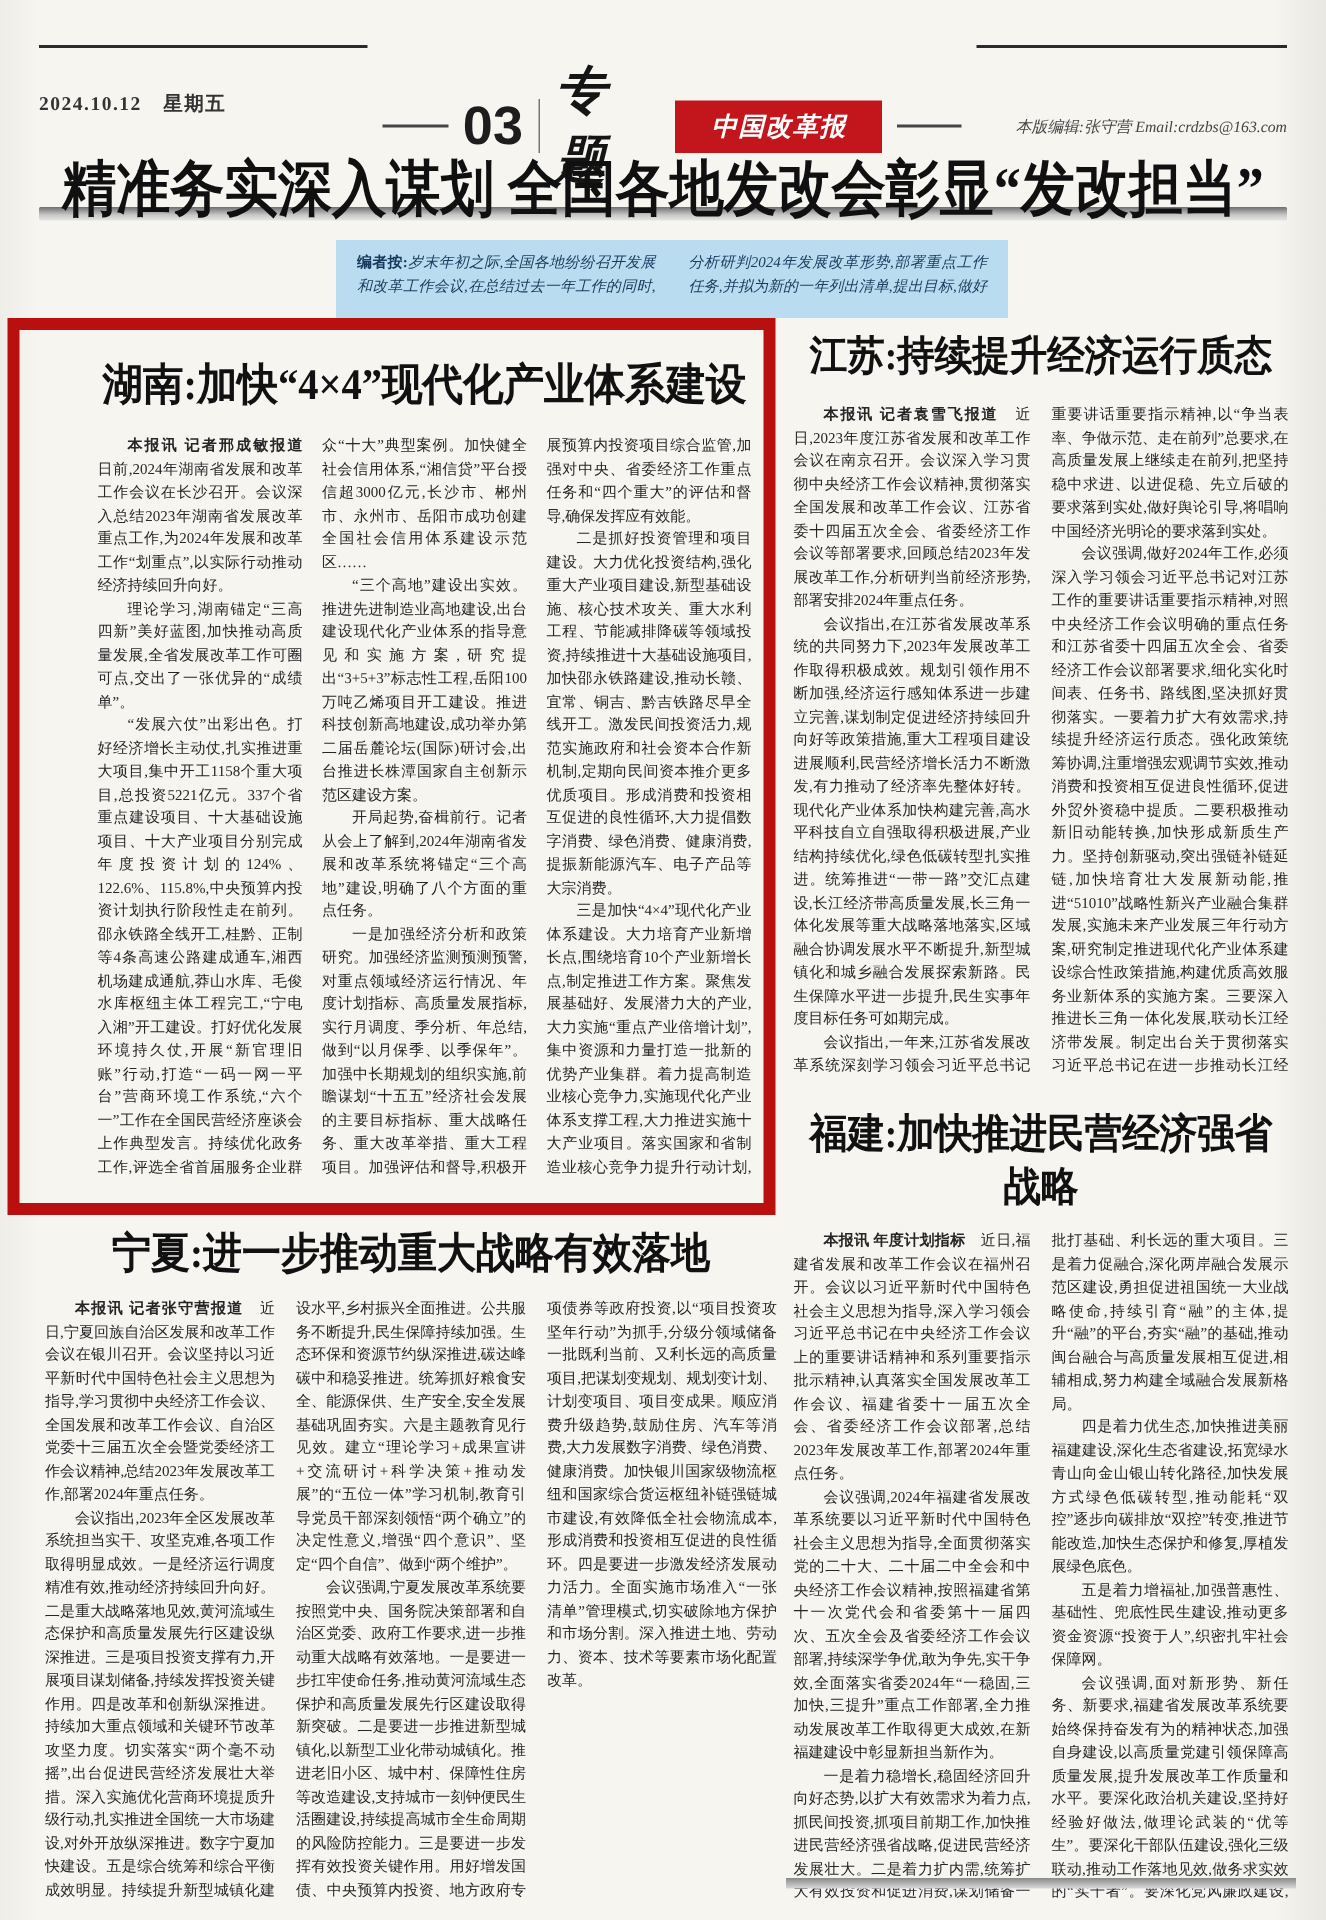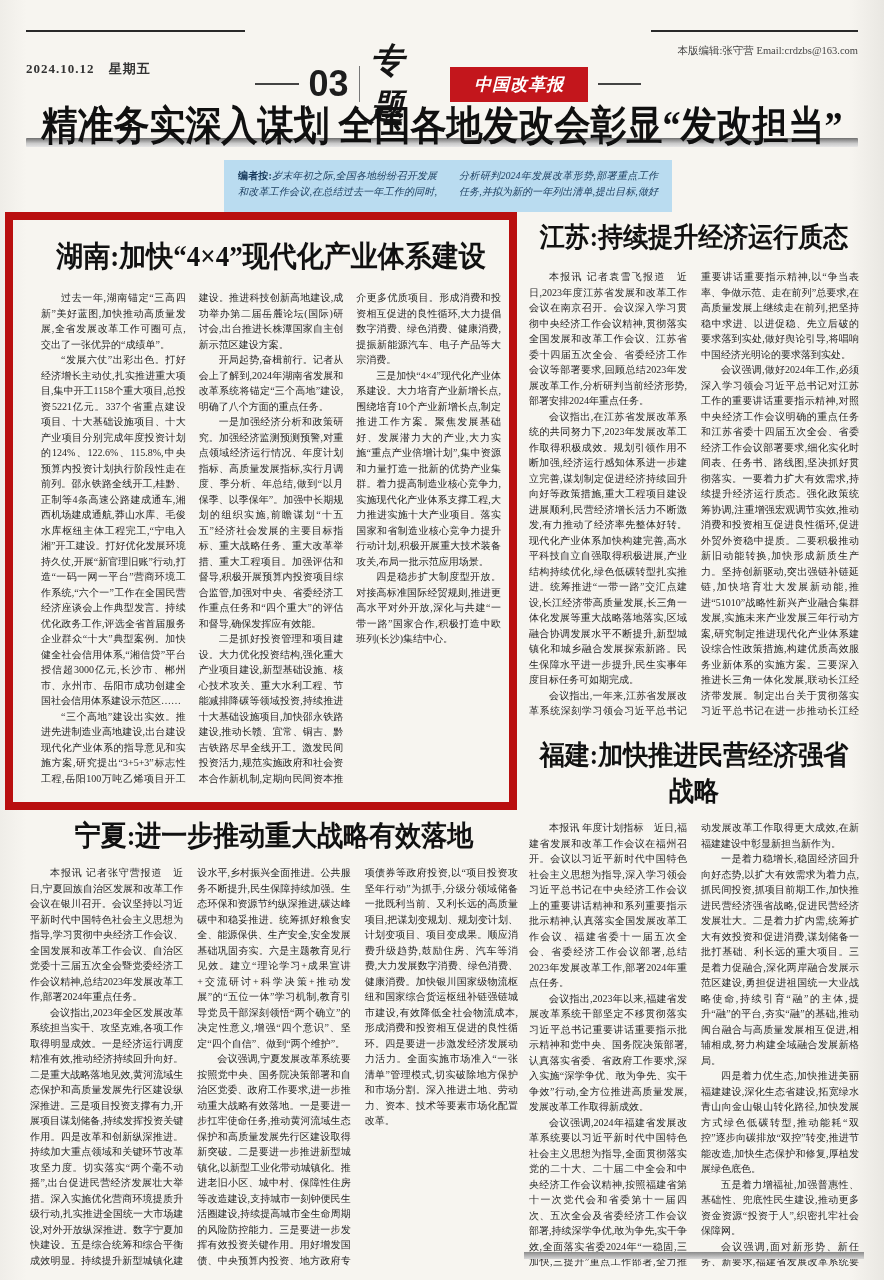--- a/index.html
+++ b/index.html
@@ -17,21 +17,21 @@
   .hdr { position:absolute; top:30px; left:26px; right:26px; }
   .hdr-row { display:flex; justify-content:space-between; align-items:flex-start; }
   .hdr-left { border-top:2px solid #2a2a2a; width:255px; padding-top:28px; font-size:13px; font-weight:bold; color:#333; letter-spacing:1px; }
   .hdr-left .wd { margin-left:10px; }
   .hdr-center { display:flex; align-items:center; margin-top:8px; }
   .hline { width:58px; height:2px; background:#444; margin:0 10px; }
   .pagenum { font-size:36px; font-weight:900; font-family:"Liberation Sans","DejaVu Sans",sans-serif; color:#1d1d1d; }
   .vdiv { width:2px; height:36px; background:#777; margin:0 10px; }
   .section-title { font-size:34px; font-weight:900; font-style:italic; letter-spacing:6px; color:#151515; }
   .masthead { background:#c3161c; color:#fff; font-size:17px; font-weight:bold; font-style:italic; padding:6px 24px; margin-left:10px; letter-spacing:1px; white-space:nowrap; }
-  .hdr-right { border-top:2px solid #2a2a2a; width:240px; padding-top:12px; font-size:10.5px; color:#444; text-align:right; }
+  .hdr-right { border-top:2px solid #2a2a2a; width:240px; padding-top:46px; font-size:10.5px; color:#444; text-align:right;font-style:italic; }
   .hdr-bar { margin-top:8px; height:9px; background:linear-gradient(to bottom,#6f6f6f,#c9c9c9 60%,#e5e5e5); border-radius:1px; }
 
   
   .main-headline {
     position:absolute; top:102px; left:20px; right:20px;
     text-align:center; font-size:36px; font-weight:900; color:#101010;
     letter-spacing:0px; white-space:nowrap; transform:scaleY(1.12);
   }
 
   
@@ -39,29 +39,29 @@
     position:absolute; top:160px; left:224px; width:448px; height:52px;
     background:#badcf0; padding:8px 14px 6px;
     column-count:2; column-gap:22px; column-fill:auto; overflow:hidden;
     font-size:10px; line-height:1.62; color:#173a5c; font-style:italic; text-align:justify;
   }
   .ednote b { font-style:normal; }
 
   
   .art-headline { text-align:center; font-weight:900; color:#111; transform:scaleY(1.08); }
   .para { text-indent:2em; text-align:justify; }
-  .byline { font-weight:normal; }
+  .byline { font-weight:bold; }
   .art-body { overflow:hidden; column-fill:auto; text-align:justify; font-size:10px; line-height:1.55; color:#262626; }
 
   
   .hunan-box {
     position:absolute; left:5px; top:212px; width:512px; height:598px;
     border:8px solid #b90f0f; background:transparent;
   }
-  .hunan-inner { position:absolute; inset:0; padding:8px 8px 6px 28px; }
+  .hunan-inner { position:absolute; inset:0; padding:8px 8px 6px 28px;margin-left:24px; }
   .hunan-inner .art-headline { font-size:27px; margin:10px 0 16px; }
   #hunan-body { height:498px; column-count:3; column-gap:13px; }
 
   
   .jiangsu { position:absolute; left:529px; top:216px; width:330px; }
   .jiangsu .art-headline { font-size:25px; margin:4px 0 16px; }
   #jiangsu-body { height:462px; column-count:2; column-gap:14px; }
 
   
   .fujian { position:absolute; left:529px; top:740px; width:330px; }
@@ -99,22 +99,23 @@
   </div>
 
   <div class="main-headline">精准务实深入谋划  全国各地发改会彰显“发改担当”</div>
 
   <div class="ednote"><b>编者按:</b><span>岁末年初之际,全国各地纷纷召开发展和改革工作会议,在总结过去一年工作的同时,分析研判2024年发展改革形势,部署重点工作任务,并拟为新的一年列出清单,提出目标,做好规划,力争以更多更好的行动来推动经济持续回升向好。本期三四版关注摘取了部分省、自治区发展改革工作会议的相关消息,以飨读者。</span></div>
 
   <div class="hunan-box">
     <div class="hunan-inner">
       <div class="art-headline">湖南:加快“4×4”现代化产业体系建设</div>
       <div id="hunan-body" class="art-body">
+        <p class="para"><span class="byline">本报讯  记者邢成敏报道</span>　<span>日前,2024年湖南省发展和改革工作会议在长沙召开。会议深入总结2023年湖南省发展改革重点工作,为2024年发展和改革工作“划重点”,以实际行动推动经济持续回升向好。</span></p>
         <div>
-            <p class="para">过去一年,湖南锚定“三高四新”美好蓝图,加快推动高质量发展,全省发展改革工作可圈可点,交出了一张优异的“成绩单”。</p>
+            <p class="para">理论学习,湖南锚定“三高四新”美好蓝图,加快推动高质量发展,全省发展改革工作可圈可点,交出了一张优异的“成绩单”。</p>
             <p class="para">“发展六仗”出彩出色。打好经济增长主动仗,扎实推进重大项目,集中开工1158个重大项目,总投资5221亿元。337个省重点建设项目、十大基础设施项目、十大产业项目分别完成年度投资计划的124%、122.6%、115.8%,中央预算内投资计划执行阶段性走在前列。邵永铁路全线开工,桂黔、正制等4条高速公路建成通车,湘西机场建成通航,莽山水库、毛俊水库枢纽主体工程完工,“宁电入湘”开工建设。打好优化发展环境持久仗,开展“新官理旧账”行动,打造“一码一网一平台”营商环境工作系统,“六个一”工作在全国民营经济座谈会上作典型发言。持续优化政务工作,评选全省首届服务企业群众“十大”典型案例。加快健全社会信用体系,“湘信贷”平台授信超3000亿元,长沙市、郴州市、永州市、岳阳市成功创建全国社会信用体系建设示范区……</p>
             <p class="para">“三个高地”建设出实效。推进先进制造业高地建设,出台建设现代化产业体系的指导意见和实施方案,研究提出“3+5+3”标志性工程,岳阳100万吨乙烯项目开工建设。推进科技创新高地建设,成功举办第二届岳麓论坛(国际)研讨会,出台推进长株潭国家自主创新示范区建设方案。</p>
             <p class="para">开局起势,奋楫前行。记者从会上了解到,2024年湖南省发展和改革系统将锚定“三个高地”建设,明确了八个方面的重点任务。</p>
             <p class="para">一是加强经济分析和政策研究。加强经济监测预测预警,对重点领域经济运行情况、年度计划指标、高质量发展指标,实行月调度、季分析、年总结,做到“以月保季、以季保年”。加强中长期规划的组织实施,前瞻谋划“十五五”经济社会发展的主要目标指标、重大战略任务、重大改革举措、重大工程项目。加强评估和督导,积极开展预算内投资项目综合监管,加强对中央、省委经济工作重点任务和“四个重大”的评估和督导,确保发挥应有效能。</p>
             <p class="para">二是抓好投资管理和项目建设。大力优化投资结构,强化重大产业项目建设,新型基础设施、核心技术攻关、重大水利工程、节能减排降碳等领域投资,持续推进十大基础设施项目,加快邵永铁路建设,推动长赣、宜常、铜吉、黔吉铁路尽早全线开工。激发民间投资活力,规范实施政府和社会资本合作新机制,定期向民间资本推介更多优质项目。形成消费和投资相互促进的良性循环,大力提倡数字消费、绿色消费、健康消费,提振新能源汽车、电子产品等大宗消费。</p>
             <p class="para">三是加快“4×4”现代化产业体系建设。大力培育产业新增长点,围绕培育10个产业新增长点,制定推进工作方案。聚焦发展基础好、发展潜力大的产业,大力实施“重点产业倍增计划”,集中资源和力量打造一批新的优势产业集群。着力提高制造业核心竞争力,实施现代化产业体系支撑工程,大力推进实施十大产业项目。落实国家和省制造业核心竞争力提升行动计划,积极开展重大技术装备攻关,布局一批示范应用场景。</p>
             <p class="para">四是稳步扩大制度型开放。对接高标准国际经贸规则,推进更高水平对外开放,深化与共建“一带一路”国家合作,积极打造中欧班列(长沙)集结中心。</p>
           </div>
       </div>
     </div>
@@ -130,21 +131,20 @@
           <p class="para">会议强调,做好2024年工作,必须深入学习领会习近平总书记对江苏工作的重要讲话重要指示精神,对照中央经济工作会议明确的重点任务和江苏省委十四届五次全会、省委经济工作会议部署要求,细化实化时间表、任务书、路线图,坚决抓好贯彻落实。一要着力扩大有效需求,持续提升经济运行质态。强化政策统筹协调,注重增强宏观调节实效,推动消费和投资相互促进良性循环,促进外贸外资稳中提质。二要积极推动新旧动能转换,加快形成新质生产力。坚持创新驱动,突出强链补链延链,加快培育壮大发展新动能,推进“51010”战略性新兴产业融合集群发展,实施未来产业发展三年行动方案,研究制定推进现代化产业体系建设综合性政策措施,构建优质高效服务业新体系的实施方案。三要深入推进长三角一体化发展,联动长江经济带发展。制定出台关于贯彻落实习近平总书记在进一步推动长江经济带高质量发展座谈会上重要讲话精神的实施方案,深入实施长三角一体化发展规划纲要,长三角科技创新共同体联合攻关计划,更高水平建设长三角生态绿色一体化发展示范区,推进“1+3”重点功能区建设。四要稳妥推进碳达峰碳中和,推动低碳发展引领绿色转型。积极探索能耗“双控”向碳排放“双控”转变路径,探索生态产品价值实现路径,推动能源结构调整优化。五要坚定不移深化改革扩大开放,持续优化营商环境。全面深化经济体制改革,聚焦服务建设全国统一大市场,深入实施高标准市场体系建设行动方案,高质量共建“一带一路”,做优市场化法治化国际化一流营商环境,助力打造具有世界聚合力的双向开放枢纽。六要用心用情保障和改善民生,扎实推进共同富裕。积极谋划推动人口高质量发展相关举措,高质量编排实施民生实事,扎实做好对口支援协作合作,做好重要民生商品保供稳价,兜住兜牢民生底线。在做好各项工作的同时,统筹抓好“十五五”规划前期研究,形成高质量的“十五五”规划基本思路,为规划编制奠定坚实基础。</p>
         </div>
     </div>
   </div>
 
   <div class="fujian">
     <div class="art-headline">福建:加快推进民营经济强省战略</div>
     <div id="fujian-body" class="art-body">
       <p class="para"><span class="byline">本报讯  年度计划指标</span>　<span>近日,福建省发展和改革工作会议在福州召开。会议以习近平新时代中国特色社会主义思想为指导,深入学习领会习近平总书记在中央经济工作会议上的重要讲话精神和系列重要指示批示精神,认真落实全国发展改革工作会议、福建省委十一届五次全会、省委经济工作会议部署,总结2023年发展改革工作,部署2024年重点任务。</span></p>
       <div>
-          <p class="para">会议指出,2023年以来,福建省发展改革系统干部坚定不移贯彻落实习近平总书记重要讲话重要指示批示精神和党中央、国务院决策部署,认真落实省委、省政府工作要求,深入实施“深学争优、敢为争先、实干争效”行动,全方位推进高质量发展,发展改革工作取得新成效。</p>
           <p class="para">会议强调,2024年福建省发展改革系统要以习近平新时代中国特色社会主义思想为指导,全面贯彻落实党的二十大、二十届二中全会和中央经济工作会议精神,按照福建省第十一次党代会和省委第十一届四次、五次全会及省委经济工作会议部署,持续深学争优,敢为争先,实干争效,全面落实省委2024年“一稳固,三加快,三提升”重点工作部署,全力推动发展改革工作取得更大成效,在新福建建设中彰显新担当新作为。</p>
           <p class="para">一是着力稳增长,稳固经济回升向好态势,以扩大有效需求为着力点,抓民间投资,抓项目前期工作,加快推进民营经济强省战略,促进民营经济发展壮大。二是着力扩内需,统筹扩大有效投资和促进消费,谋划储备一批打基础、利长远的重大项目。三是着力促融合,深化两岸融合发展示范区建设,勇担促进祖国统一大业战略使命,持续引育“融”的主体,提升“融”的平台,夯实“融”的基础,推动闽台融合与高质量发展相互促进,相辅相成,努力构建全域融合发展新格局。</p>
           <p class="para">四是着力优生态,加快推进美丽福建建设,深化生态省建设,拓宽绿水青山向金山银山转化路径,加快发展方式绿色低碳转型,推动能耗“双控”逐步向碳排放“双控”转变,推进节能改造,加快生态保护和修复,厚植发展绿色底色。</p>
           <p class="para">五是着力增福祉,加强普惠性、基础性、兜底性民生建设,推动更多资金资源“投资于人”,织密扎牢社会保障网。</p>
           <p class="para">会议强调,面对新形势、新任务、新要求,福建省发展改革系统要始终保持奋发有为的精神状态,加强自身建设,以高质量党建引领保障高质量发展,提升发展改革工作质量和水平。要深化政治机关建设,坚持好经验好做法,做理论武装的“优等生”。要深化干部队伍建设,强化三级联动,推动工作落地见效,做务求实效的“实干者”。要深化党风廉政建设,坚定不移正风肃纪反腐,做严守纪律的“明白人”。</p>
         </div>
     </div>
   </div>
   <div class="fujian-rule"></div>
 

